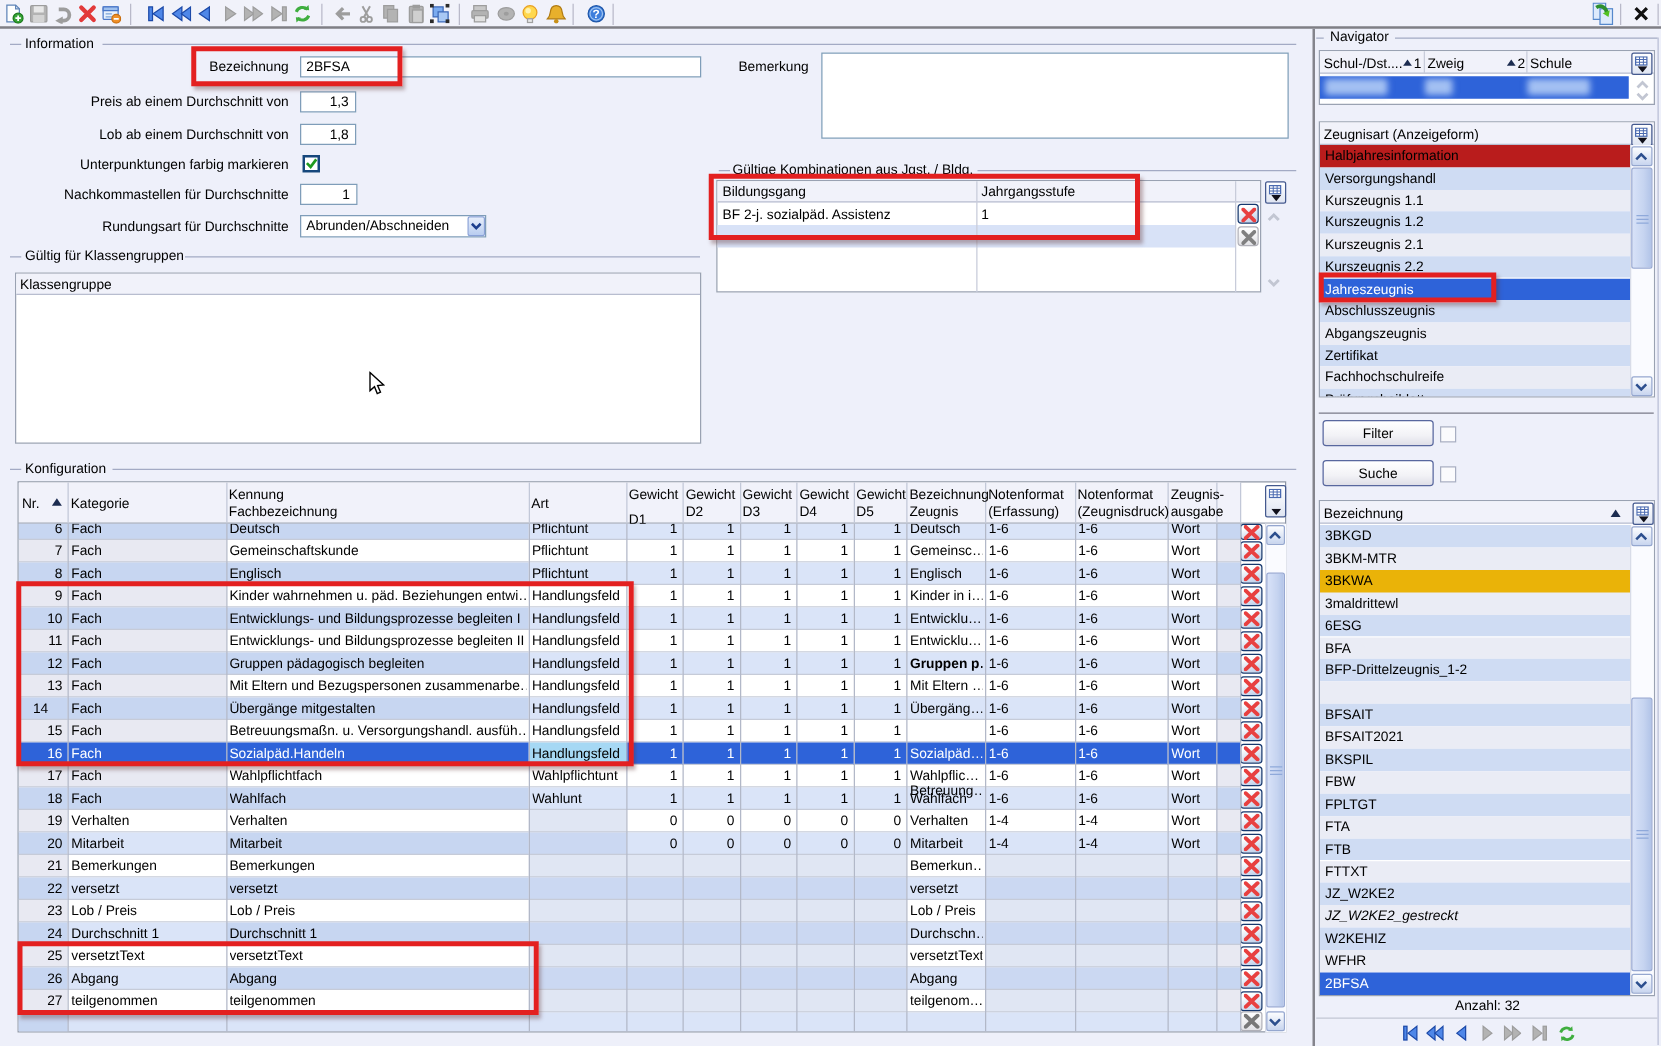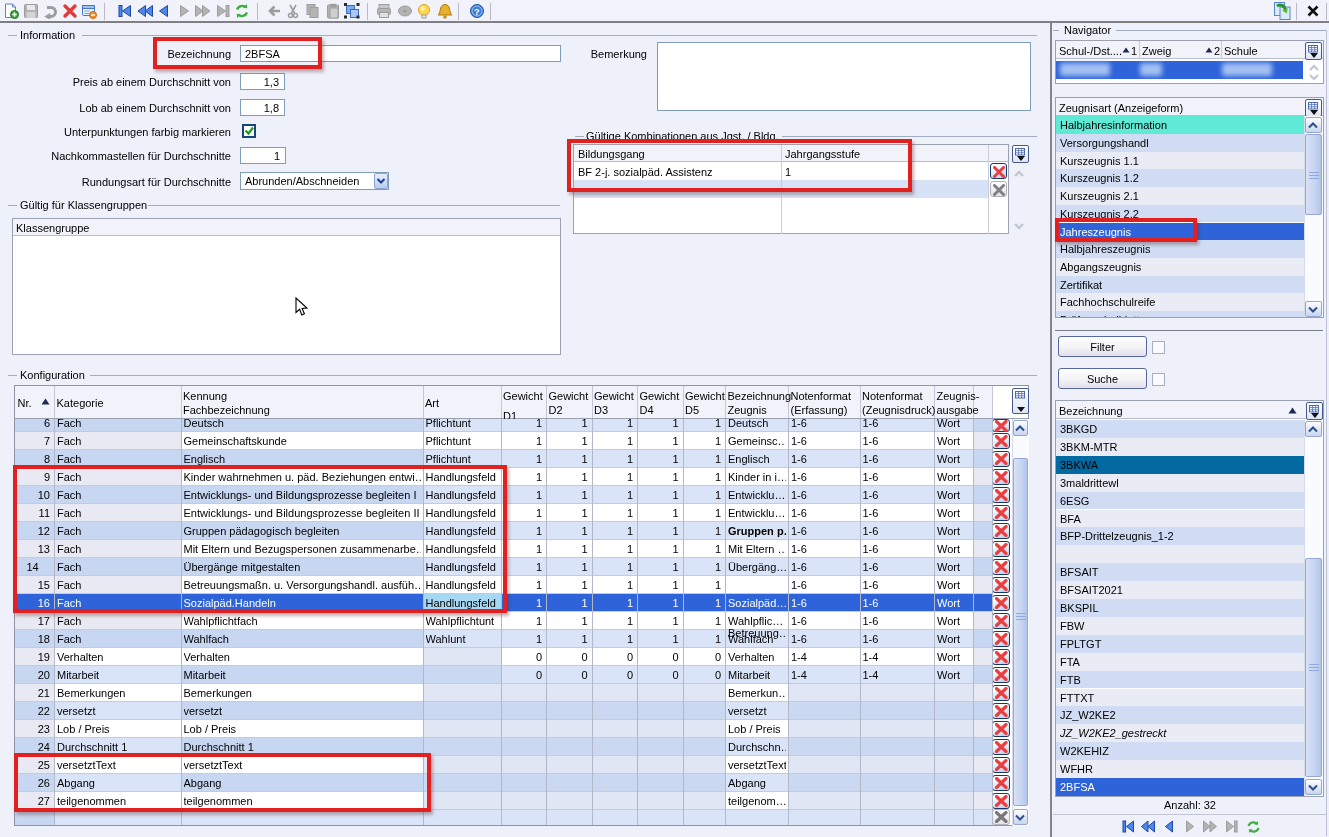--- a/index.html
+++ b/index.html
@@ -960,21 +960,21 @@
 <div style="left:1056px;top:98px;width:267px;height:18px;background:#f1f2fa;border-bottom:1px solid #b8bdcf;"></div>
 <div class="t" style="left:1059px;top:102px;">Zeugnisart (Anzeigeform)</div>
 <div class="gbtn" style="left:1305px;top:99px;width:17px;height:18px;"></div>
 <svg style="position:absolute;left:1308px;top:102px;z-index:3" width="11" height="8" viewBox="0 0 11 8">
     <rect x="0.5" y="0.5" width="9" height="6.5" fill="#fff" stroke="#4a6ab0"></rect>
     <path d="M0.5 2.6h9M0.5 4.8h9M3.6 0.5v6.5M6.7 0.5v6.5" stroke="#4a6ab0" stroke-width="0.8"></path>
   </svg>
 <svg style="position:absolute;left:1310px;top:110px;z-index:3" width="8" height="5" viewBox="0 0 8 5">
     <path d="M0 0h8l-4 5z" fill="#10101a"></path>
   </svg>
-<div style="left:1056px;top:116.3px;width:248px;height:17.7px;background:#5eead4;overflow:hidden;">
+<div style="left:1056px;top:116.3px;width:248px;height:17.7px;background:#b91c1c;overflow:hidden;">
     <span style="position:absolute;left:4px;top:3px;white-space:nowrap;color:#000;">Halbjahresinformation</span>
   </div>
 <div style="left:1056px;top:134.0px;width:248px;height:17.7px;background:#cfdcf3;overflow:hidden;">
     <span style="position:absolute;left:4px;top:3px;white-space:nowrap;color:#000;">Versorgungshandl</span>
   </div>
 <div style="left:1056px;top:151.7px;width:248px;height:17.7px;background:#eaecf5;overflow:hidden;">
     <span style="position:absolute;left:4px;top:3px;white-space:nowrap;color:#000;">Kurszeugnis 1.1</span>
   </div>
 <div style="left:1056px;top:169.39999999999998px;width:248px;height:17.7px;background:#cfdcf3;overflow:hidden;">
     <span style="position:absolute;left:4px;top:3px;white-space:nowrap;color:#000;">Kurszeugnis 1.2</span>
@@ -982,21 +982,21 @@
 <div style="left:1056px;top:187.1px;width:248px;height:17.7px;background:#eaecf5;overflow:hidden;">
     <span style="position:absolute;left:4px;top:3px;white-space:nowrap;color:#000;">Kurszeugnis 2.1</span>
   </div>
 <div style="left:1056px;top:204.8px;width:248px;height:17.7px;background:#cfdcf3;overflow:hidden;">
     <span style="position:absolute;left:4px;top:3px;white-space:nowrap;color:#000;">Kurszeugnis 2.2</span>
   </div>
 <div style="left:1056px;top:222.5px;width:248px;height:17.7px;background:#2e63d9;overflow:hidden;">
     <span style="position:absolute;left:4px;top:3px;white-space:nowrap;color:#fff;">Jahreszeugnis</span>
   </div>
 <div style="left:1056px;top:240.2px;width:248px;height:17.7px;background:#cfdcf3;overflow:hidden;">
-    <span style="position:absolute;left:4px;top:3px;white-space:nowrap;color:#000;">Halbjahreszeugnis</span>
+    <span style="position:absolute;left:4px;top:3px;white-space:nowrap;color:#000;">Abschlusszeugnis</span>
   </div>
 <div style="left:1056px;top:257.9px;width:248px;height:17.7px;background:#eaecf5;overflow:hidden;">
     <span style="position:absolute;left:4px;top:3px;white-space:nowrap;color:#000;">Abgangszeugnis</span>
   </div>
 <div style="left:1056px;top:275.59999999999997px;width:248px;height:17.7px;background:#cfdcf3;overflow:hidden;">
     <span style="position:absolute;left:4px;top:3px;white-space:nowrap;color:#000;">Zertifikat</span>
   </div>
 <div style="left:1056px;top:293.3px;width:248px;height:17.7px;background:#eaecf5;overflow:hidden;">
     <span style="position:absolute;left:4px;top:3px;white-space:nowrap;color:#000;">Fachhochschulreife</span>
   </div>
@@ -1037,21 +1037,21 @@
   </svg>
 <svg style="position:absolute;left:1311px;top:413px;z-index:3" width="8" height="5" viewBox="0 0 8 5">
     <path d="M0 0h8l-4 5z" fill="#10101a"></path>
   </svg>
 <div style="left:1056px;top:420.0px;width:248px;height:17.9px;background:#cfdcf3;overflow:hidden;">
     <span style="position:absolute;left:4px;top:3px;white-space:nowrap;color:#000;">3BKGD</span>
   </div>
 <div style="left:1056px;top:437.9px;width:248px;height:17.9px;background:#eaecf5;overflow:hidden;">
     <span style="position:absolute;left:4px;top:3px;white-space:nowrap;color:#000;">3BKM-MTR</span>
   </div>
-<div style="left:1056px;top:455.8px;width:248px;height:32px;background:#0369a1;overflow:hidden;">
+<div style="left:1056px;top:455.8px;width:248px;height:32px;background:#eab308;overflow:hidden;">
     <span style="position:absolute;left:4px;top:3px;white-space:nowrap;color:#000;">3BKWA</span>
   </div>
 <div style="left:1056px;top:473.7px;width:248px;height:17.9px;background:#eaecf5;overflow:hidden;">
     <span style="position:absolute;left:4px;top:3px;white-space:nowrap;color:#000;">3maldrittewl</span>
   </div>
 <div style="left:1056px;top:491.6px;width:248px;height:17.9px;background:#cfdcf3;overflow:hidden;">
     <span style="position:absolute;left:4px;top:3px;white-space:nowrap;color:#000;">6ESG</span>
   </div>
 <div style="left:1056px;top:509.5px;width:248px;height:17.9px;background:#eaecf5;overflow:hidden;">
     <span style="position:absolute;left:4px;top:3px;white-space:nowrap;color:#000;">BFA</span>

